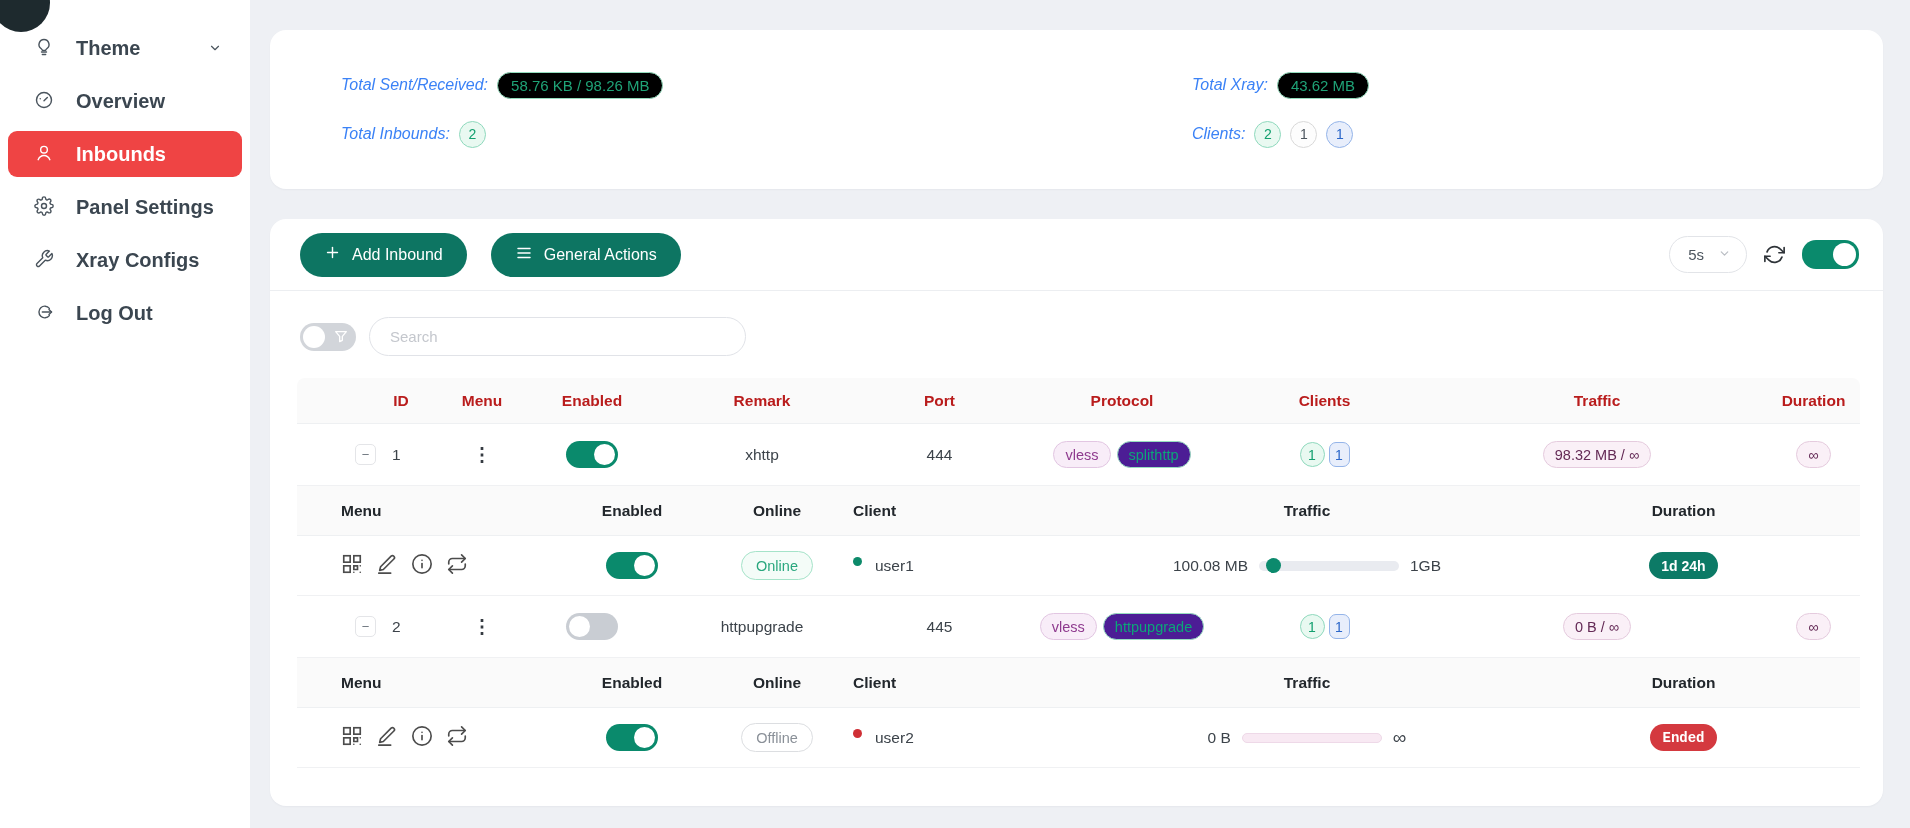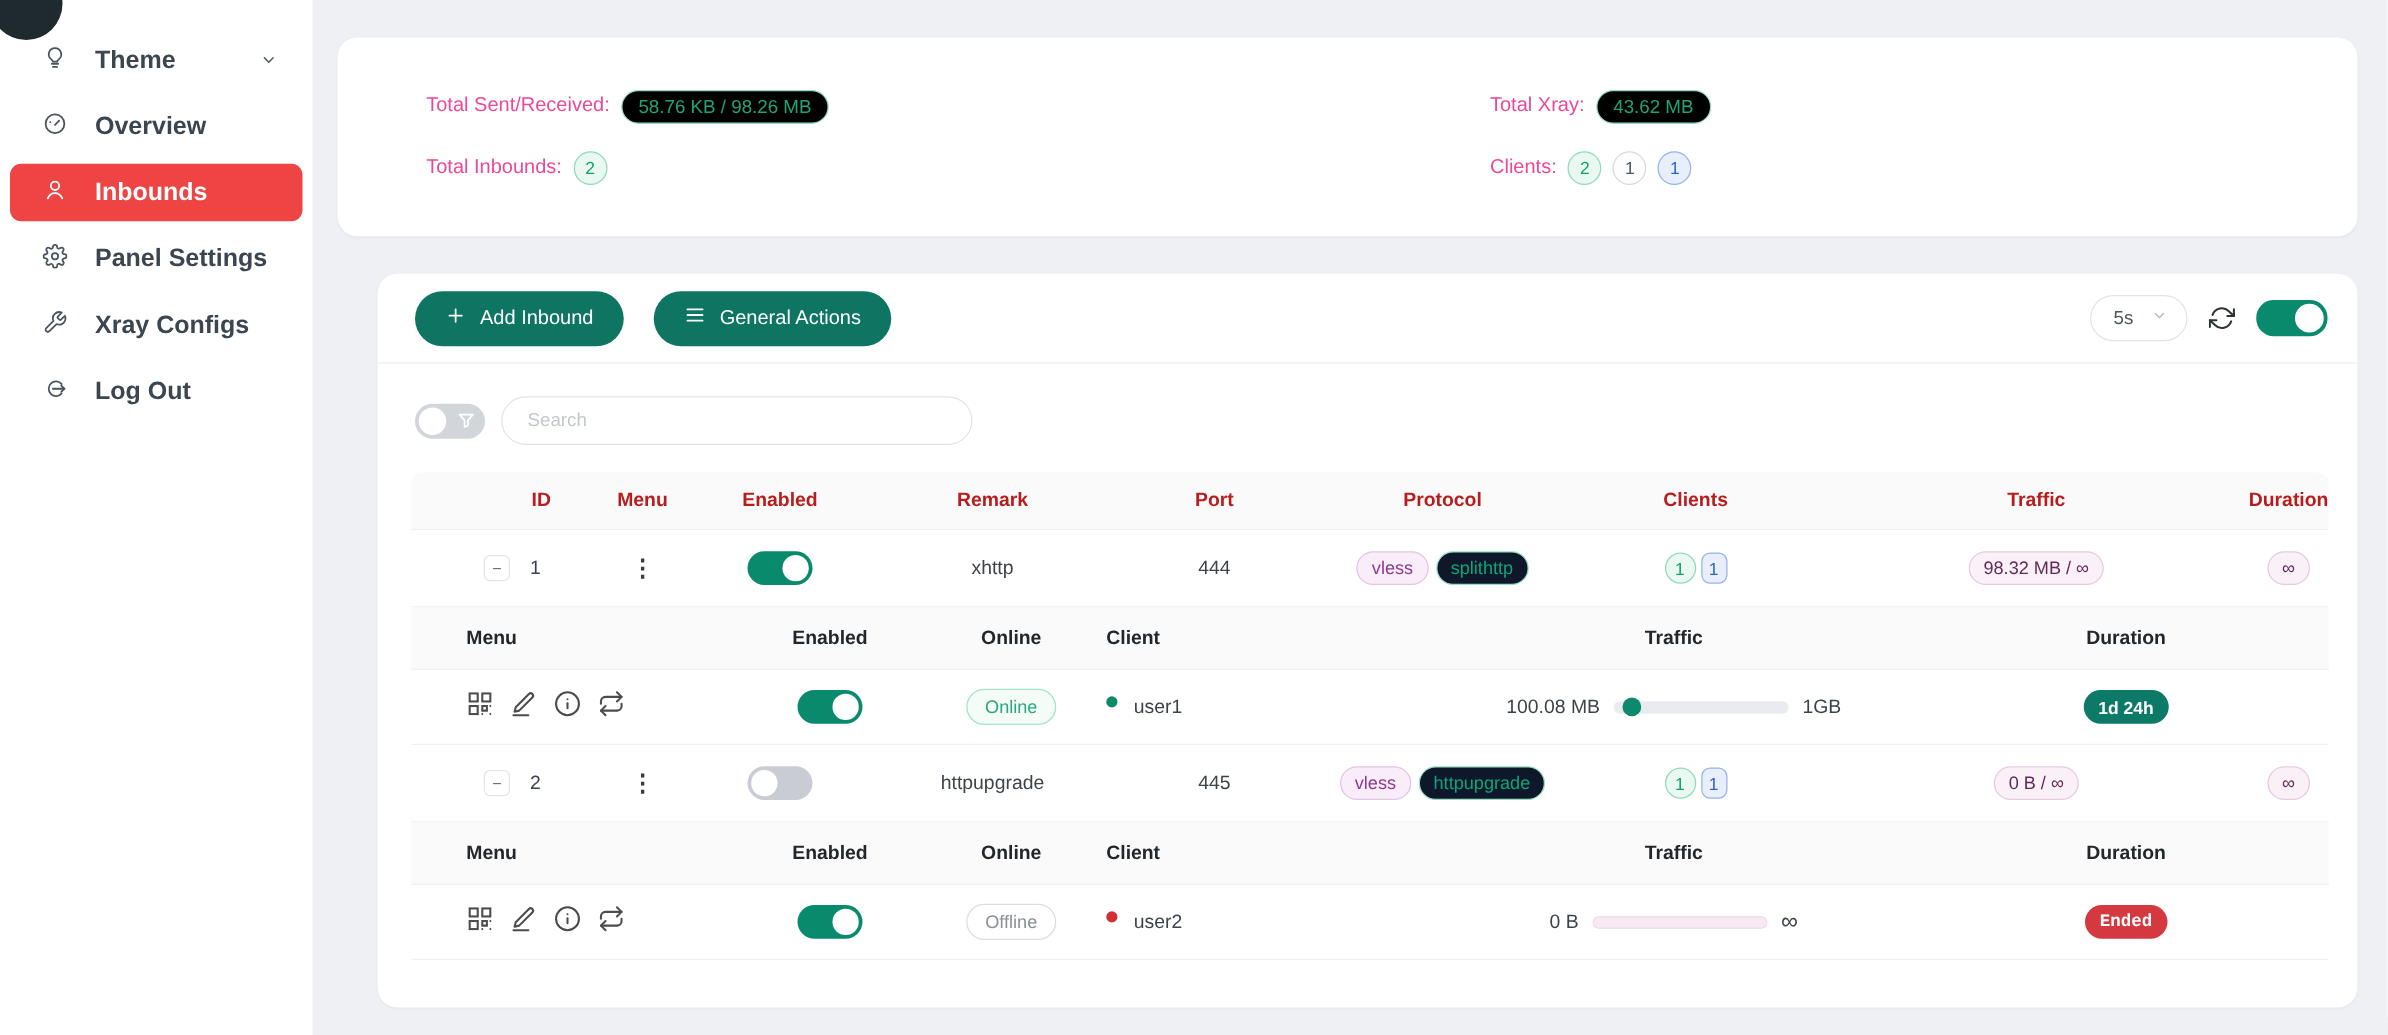--- a/index.html
+++ b/index.html
@@ -24,33 +24,33 @@
   .side-item .chev { margin-left:auto; display:flex; }
 
   
   .main { flex:1; padding:30px 27px 0 20px; }
   .card { background:#fff; border-radius:16px; box-shadow:0 1px 2px rgba(20,30,40,.04); }
 
   
   .stats-card { height:159px; display:grid; grid-template-columns:851px 1fr;
     padding:40px 0 0 71px; margin-bottom:30px; }
   .stat-row { display:flex; align-items:center; gap:9px; height:30px; margin-bottom:19px; }
-  .stat-label { font-size:16px; color:#ec4899; }
+  .stat-label { font-size:16px; color:#3b82f6;font-style:italic; }
   .stat-pill { display:inline-flex; align-items:center; height:27px; padding:0 13px;
     border-radius:14px; background:#000000; border:1px solid #93dcbd; color:#1fa377;
     font-size:15px; }
   .badge { display:inline-flex; align-items:center; justify-content:center;
     width:27px; height:27px; border-radius:50%; font-size:14px; }
   .badge.green { background:#e9f9f1; border:1px solid #8fd9bd; color:#13a06f; }
   .badge.gray  { background:#fdfdfd; border:1px solid #d9d9d9; color:#4c555e; }
   .badge.blue  { background:#e8eefb; border:1px solid #94b4e9; color:#2a66c9; }
   .badges-row { display:inline-flex; gap:9px; }
 
   
-  .table-card { min-height:587px; padding-bottom:26px;margin-left:32px; }
+  .table-card { min-height:587px; padding-bottom:26px; }
   .toolbar { display:flex; align-items:center; padding:14px 24px 14px 30px; height:72px;
     border-bottom:1px solid #eceef1; }
   .btn { display:inline-flex; align-items:center; gap:11px; height:44px; padding:0 24px;
     background:#0d7562; color:#fff; border:none; border-radius:22px; font-size:16px;
     font-family:"Liberation Sans",sans-serif; cursor:pointer; }
   .btn + .btn { margin-left:24px; }
   .tools-right { margin-left:auto; display:flex; align-items:center; gap:17px; }
   .select-pill { display:inline-flex; align-items:center; gap:14px; height:37px;
     padding:0 15px 0 18px; border:1px solid #e2e4e8; border-radius:19px; color:#4c555e;
     font-size:15px; cursor:pointer; background:#fff; }
@@ -96,21 +96,21 @@
   .id-cell { display:flex; align-items:center; gap:16px; padding-left:58px; }
   .collapse-btn { width:21px; height:21px; border:1px solid #e4e5e8; border-radius:5px;
     background:#fff; color:#6a737c; font-size:13px; line-height:18px; text-align:center;
     cursor:pointer; padding:0; }
   .dots { font-size:19px; color:#353b41; letter-spacing:0; cursor:pointer;
     font-weight:700; }
 
   .pill { display:inline-flex; align-items:center; height:27px; padding:0 11px;
     border-radius:14px; font-size:14.5px; }
   .pill.purple { background:#f8edf8; border:1px solid #e2c6e2; color:#8e3a8e; }
-  .pill.green  { background:#0f172a; border:1px solid #97ddc0; color:#0ca678; }
+  .pill.green  { background:#4c1d95; border:1px solid #97ddc0; color:#0ca678; }
   .pill.pink   { background:#faf0f7; border:1px solid #e5cbde; color:#642a56; }
 
   .cbadge { display:inline-flex; align-items:center; justify-content:center;
     font-size:14px; }
   .cbadge.green { width:25px; height:25px; border-radius:50%; background:#e9f9f1;
     border:1px solid #8fd9bd; color:#13a06f; }
   .cbadge.blue { width:21px; height:25px; border-radius:7px; background:#e8eefb;
     border:1px solid #94b4e9; color:#2a66c9; }
 
   .sub-menu-cell { display:flex; align-items:center; gap:13px; padding-left:44px; }

